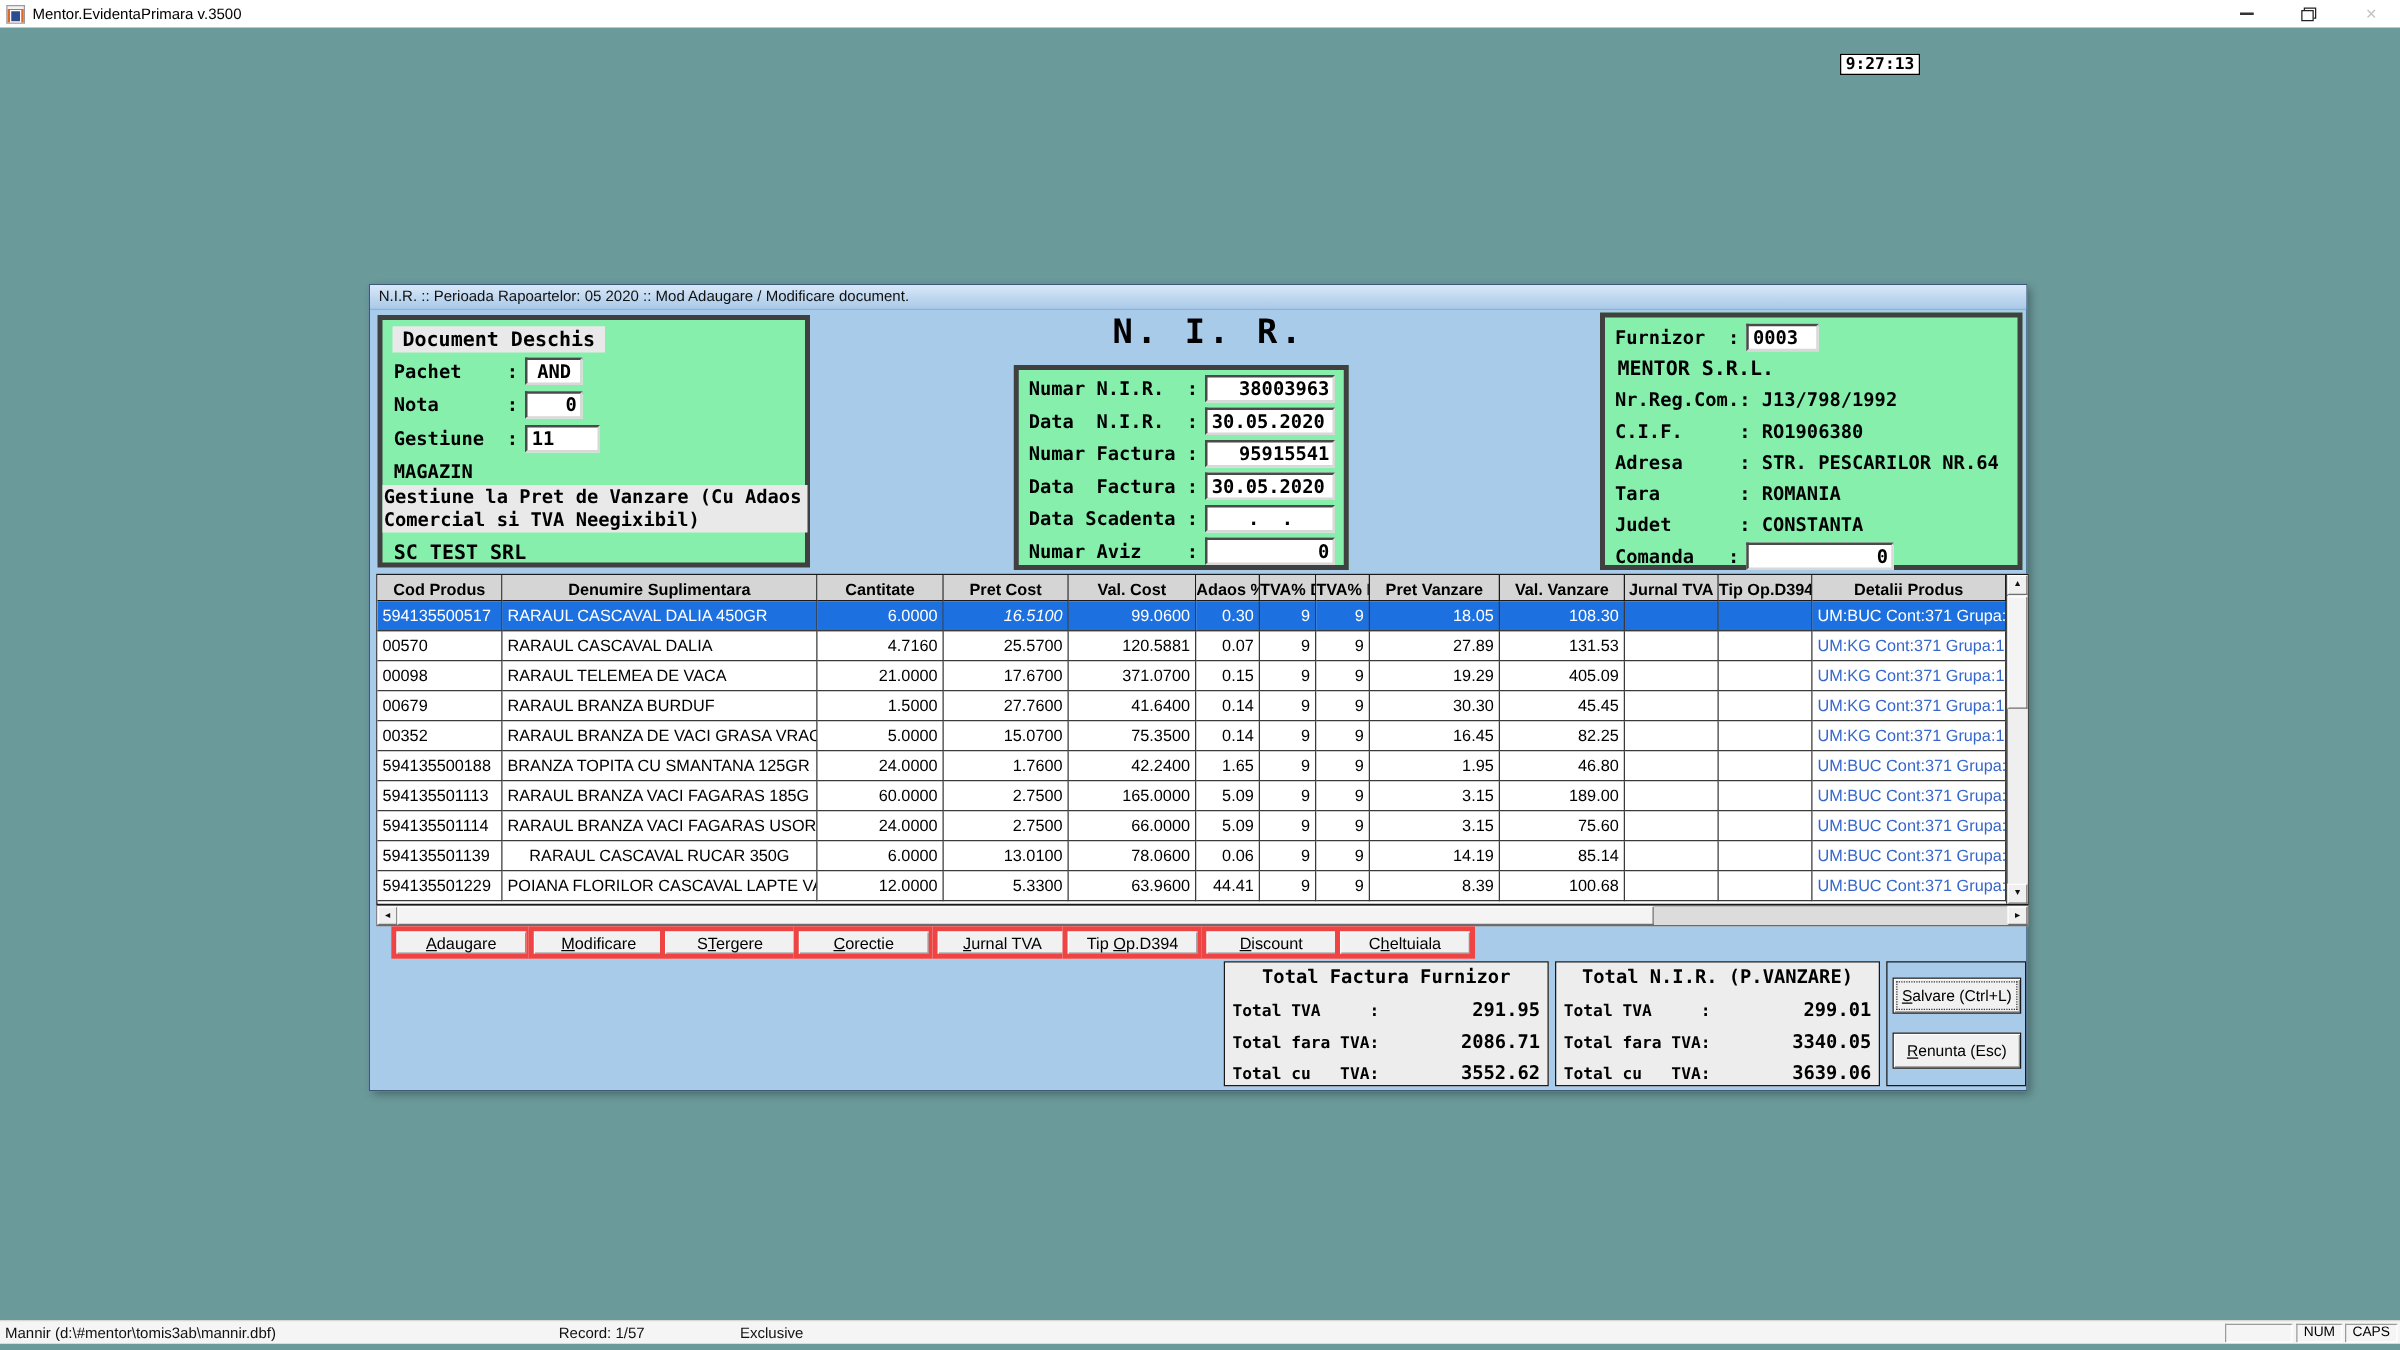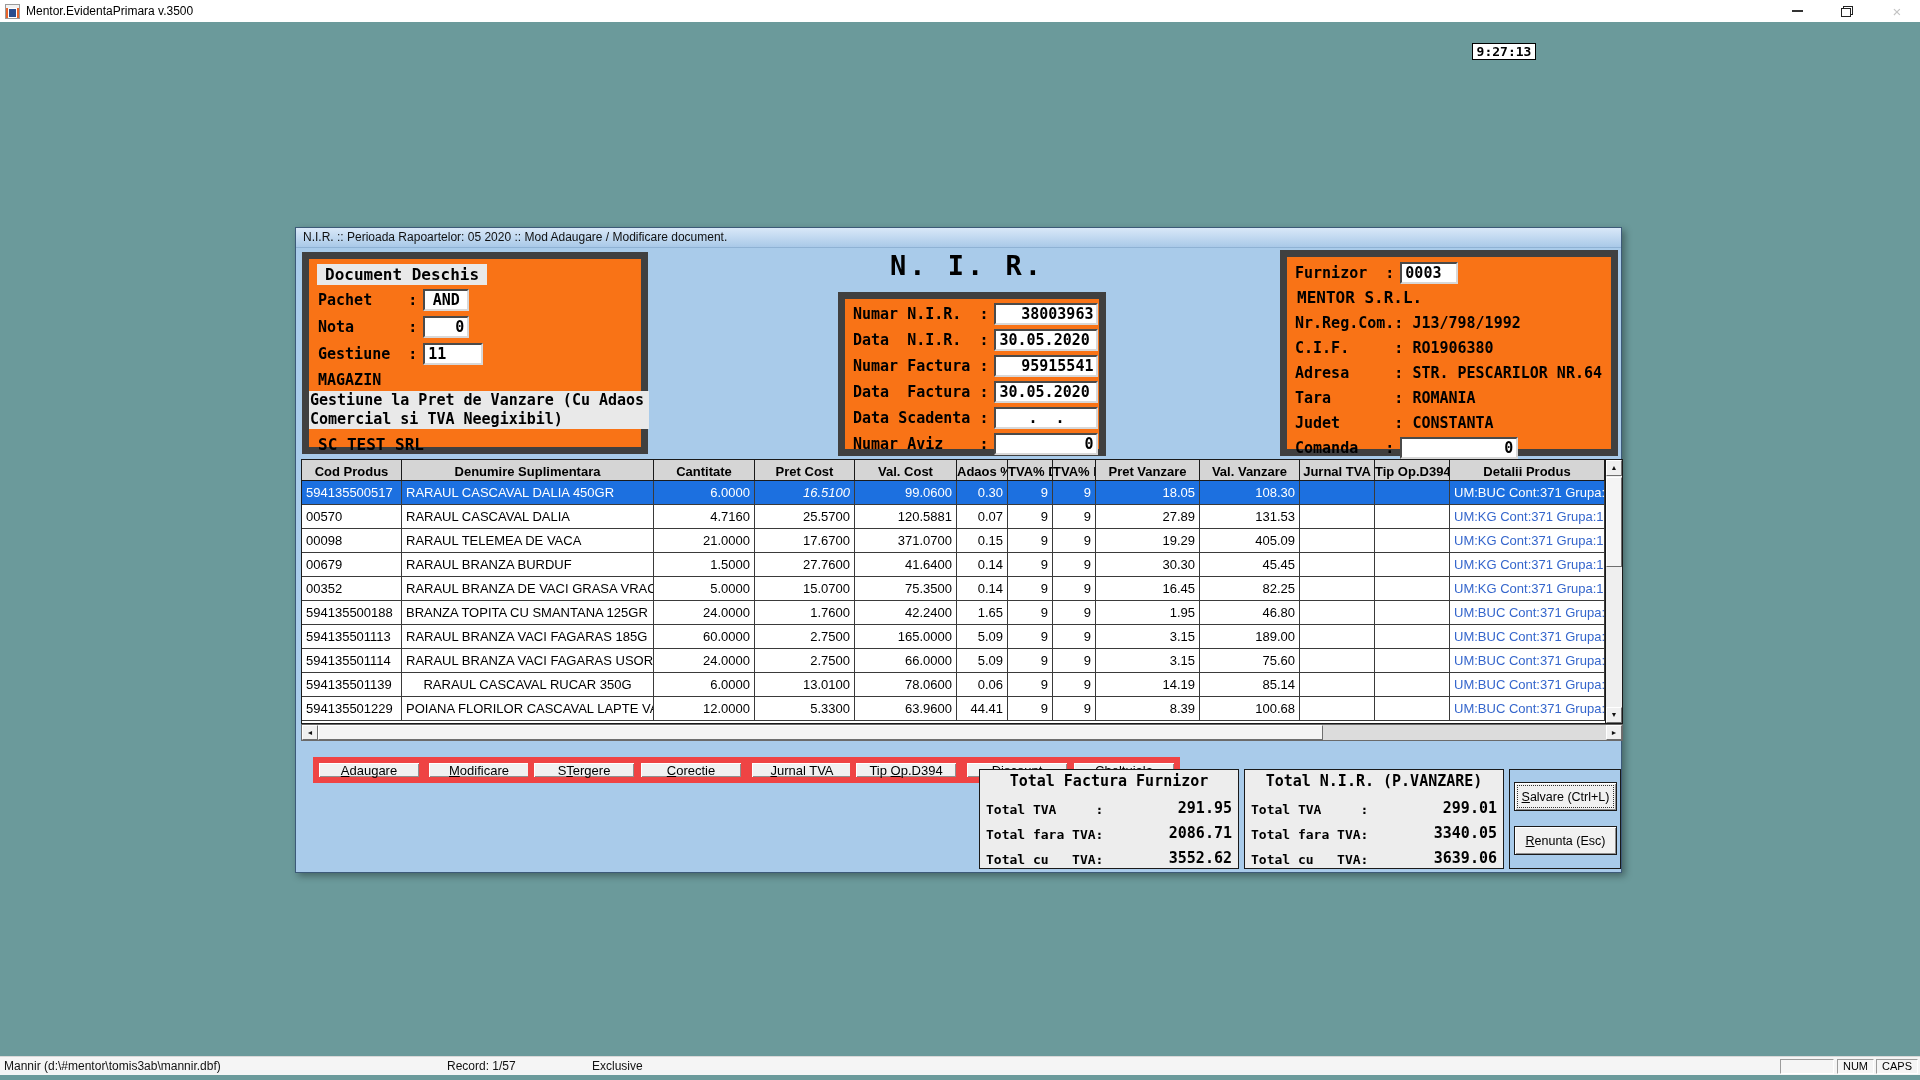--- a/index.html
+++ b/index.html
@@ -23,37 +23,37 @@
 .menubar{position:absolute;top:22px;left:0;width:100%;height:20px;background:#ffffff;display:flex;align-items:center;padding-left:9px}
 .menu-item{font-size:12px;color:#000;padding:1px 4px}
 
 
 .clock{position:absolute;left:1472px;top:43px;width:64px;height:17px;background:#fff;border:1px solid #000;font:bold 13px/15px "DejaVu Sans Mono",monospace;text-align:center;color:#000}
 
 
 .dialog{position:absolute;left:295px;top:227px;width:1327px;height:646px;background:#A9CBEA;border:1px solid #3c5a78;box-shadow:3px 3px 7px rgba(0,0,0,.35)}
 .dlg-title{position:absolute;top:0;left:0;width:100%;height:20px;background:linear-gradient(#d9e8f8,#a9c9e8);font-size:12px;line-height:19px;padding-left:7px;color:#101010;border-bottom:1px solid #8fb2d4}
 
-.panel{position:absolute;border:7px solid #404040;background:#f97316}
+.panel{position:absolute;border:4px solid #404040;background:#86efac}
 
 
 .doc-panel{left:6px;top:24px;width:346px;height:202px}
 .chip{display:inline-block;background:#E9E9E9;padding:0 8px;font:bold 16px/21px "DejaVu Sans Mono",monospace;margin:5px 0 1px 8px;color:#000}
 .drow{display:flex;align-items:center;height:27px;padding-left:9px}
 .dlabel{white-space:pre;font:bold 15px "DejaVu Sans Mono",monospace;color:#000}
 .inp{background:#fff;border:2px solid;border-color:#4a4a4a #d8d8d8 #d8d8d8 #4a4a4a;font:bold 15px/18px "DejaVu Sans Mono",monospace;color:#000;height:22px;margin-left:6px;overflow:hidden;white-space:pre}
 .w46{width:46px}.w60{width:60px}.w58{width:58px}.w104{width:104px}.w118{width:118px}
 .v-c{text-align:center}.v-r{text-align:right;padding-right:3px}.v-l{text-align:left;padding-left:3px}
 .magazin{font:bold 15px "DejaVu Sans Mono",monospace;margin:4px 0 2px 9px;color:#000}
 .descblock{background:#E9E9E9;width:340px;margin:1px auto 0;font:bold 15px/19px "DejaVu Sans Mono",monospace;padding:0 1px;color:#000}
 .firma{font:bold 16px "DejaVu Sans Mono",monospace;margin:6px 0 0 9px;color:#000}
 
 
 .nir-title{position:absolute;left:537px;top:22px;width:268px;text-align:center;font:bold 27px "DejaVu Sans Mono",monospace;letter-spacing:3px;color:#000}
-.nir-box{left:542px;top:64px;width:268px;height:164px;padding-top:2px}
+.nir-box{left:515px;top:64px;width:268px;height:164px;padding-top:2px}
 .frow{display:flex;align-items:center;height:26px;padding-left:8px}
 .flabel{white-space:pre;font:bold 15px "DejaVu Sans Mono",monospace;color:#000}
 
 
 .furn-box{left:984px;top:22px;width:338px;height:206px;padding-top:3px}
 .xrow{display:flex;align-items:center;height:25px;padding-left:8px}
 .xlabel{white-space:pre;font:bold 15px "DejaVu Sans Mono",monospace;color:#000}
 .xvalue{font:bold 15px "DejaVu Sans Mono",monospace;padding-left:9px;color:#000;white-space:pre}
 .furn-name{font:bold 16px "DejaVu Sans Mono",monospace;padding:3px 0 2px 10px;color:#000;height:25px}
 
@@ -67,21 +67,21 @@
 .trow.selected .cell{background:#1C70E0;color:#fff}
 .vscroll{position:absolute;top:0;right:0;width:17px;height:263px;background:#EFEFEF;border-left:1px solid #1a1a1a}
 .sbtn{position:absolute;left:0;width:16px;height:16px;background:#F0F0F0;border:1px solid;border-color:#fff #6f6f6f #6f6f6f #fff;font-size:7px;line-height:14px;text-align:center;color:#111}
 .vthumb{position:absolute;top:17px;left:0px;width:16px;height:90px;background:#F4F4F4;border:1px solid;border-color:#fff #6f6f6f #6f6f6f #fff}
 .hscroll{position:absolute;left:5px;top:496px;width:1322px;height:17px;background:#DCDCDC;border:1px solid #6a6a6a}
 .hbtn{position:absolute;top:0;width:16px;height:15px;background:#F0F0F0;border:1px solid;border-color:#fff #6f6f6f #6f6f6f #fff;font-size:7px;line-height:13px;text-align:center;color:#111}
 .hthumb{position:absolute;left:16px;top:0;width:1005px;height:15px;background:#F4F4F4;border:1px solid;border-color:#fff #6f6f6f #6f6f6f #fff}
 
 
 .abar{position:absolute;left:0;top:513px;width:100%;height:26px}
-.abtn{position:absolute;top:16px;width:112px;height:26px;background:#F1F1F1;border:6px solid #ef4444;box-shadow:inset 1px 1px 0 #ffffff,inset -1px -1px 0 #8f8f8f;font:13px "Liberation Sans",sans-serif;color:#000;text-align:center;cursor:default}
+.abtn{position:absolute;top:0;width:112px;height:26px;background:#F1F1F1;border:4px solid #ef4444;box-shadow:inset 1px 1px 0 #ffffff,inset -1px -1px 0 #8f8f8f;font:13px "Liberation Sans",sans-serif;color:#000;text-align:center;cursor:default}
 
 
 .tpanel{position:absolute;top:541px;width:260px;height:100px;background:#EDEDED;border:1px solid #1a1a1a;padding-top:2px}
 .tp1{left:683px}.tp2{left:948px}
 .tp-title{text-align:center;font:bold 15px "DejaVu Sans Mono",monospace;color:#000;height:20px}
 .tp-row{display:flex;justify-content:space-between;align-items:flex-end;height:25px;padding:0 6px}
 .tp-label{white-space:pre;font:bold 13px "DejaVu Sans Mono",monospace;color:#000}
 .tp-value{font:bold 15px "DejaVu Sans Mono",monospace;color:#000}
 
 

